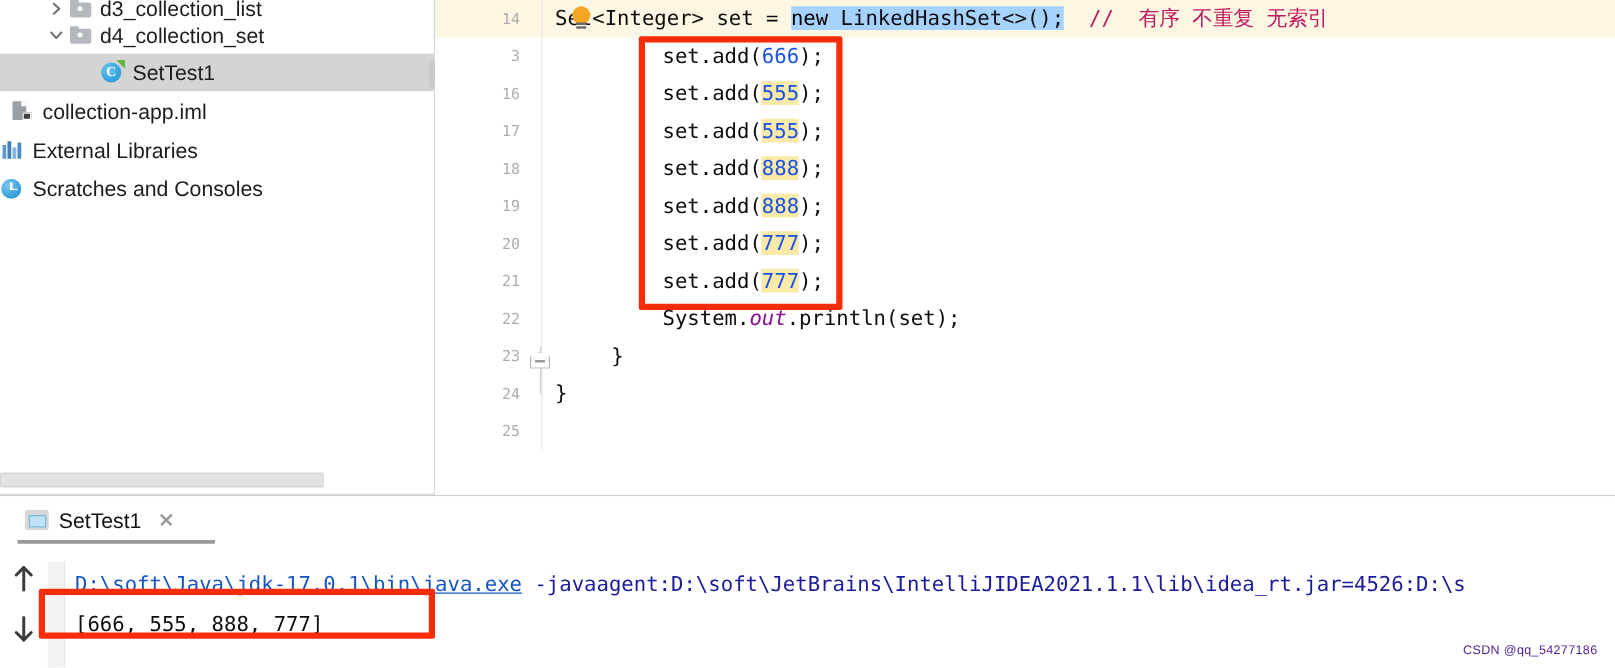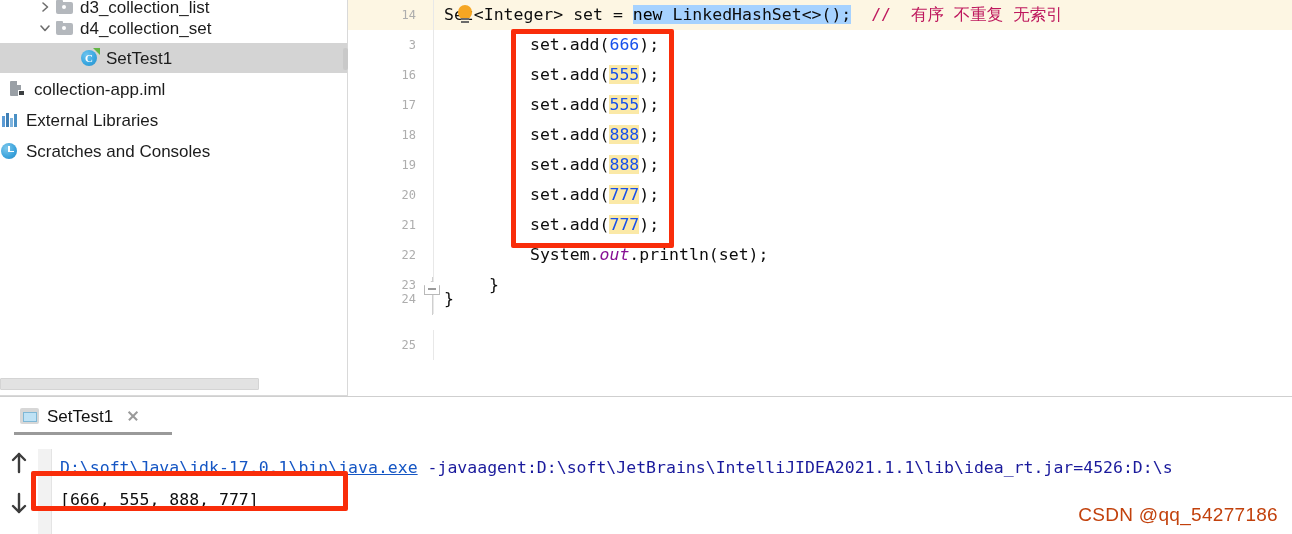--- a/index.html
+++ b/index.html
@@ -413,22 +413,22 @@
     left: 31px; top: 471px;
     width: 317px; height: 40px;
     border: 5px solid #f92d0a;
     border-radius: 2px;
     pointer-events: none;
   }
 
   #watermark {
     position: absolute;
     right: 14px; bottom: 8px;
-    font-size: 19px;
-    color: #c2410c;
+    font-size: 10px;
+    color: #4c1d95;
     font-family: "Liberation Sans", sans-serif;
     letter-spacing: 0.3px;
   }
 
   
   #vsplit {
     position: absolute;
     left: 347px; top: 0;
     width: 1px; height: 396px;
     background: #d9d9d9;
@@ -609,21 +609,21 @@
     </div>
 
     <div class="code-line" style="top:270px;">
       <div class="gutter">
         <span class="lineno">23</span>
         <span class="gutter-sep"></span>
       </div>
       <div class="code-text" style="left:141px;"><span>}</span></div>
     </div>
 
-    <div class="code-line" style="top:284px;text-align:center;">
+    <div class="code-line" style="top:300px;text-align:center;">
       <div class="gutter">
         <span class="lineno">24</span>
         <span class="gutter-sep"></span>
       </div>
       <div class="code-text" style="left:96px;"><span>}</span></div>
     </div>
 
     <div class="code-line" style="top:330px;">
       <div class="gutter">
         <span class="lineno">25</span>

